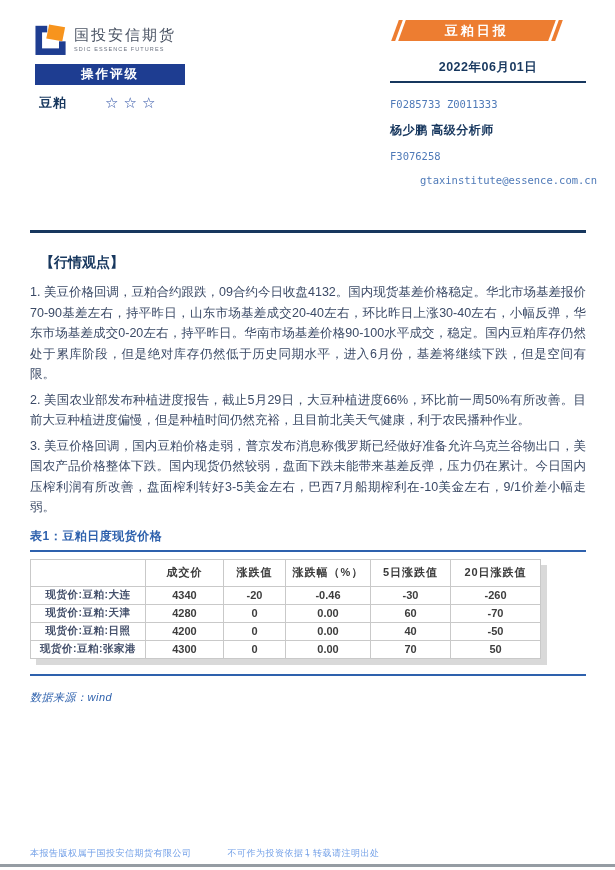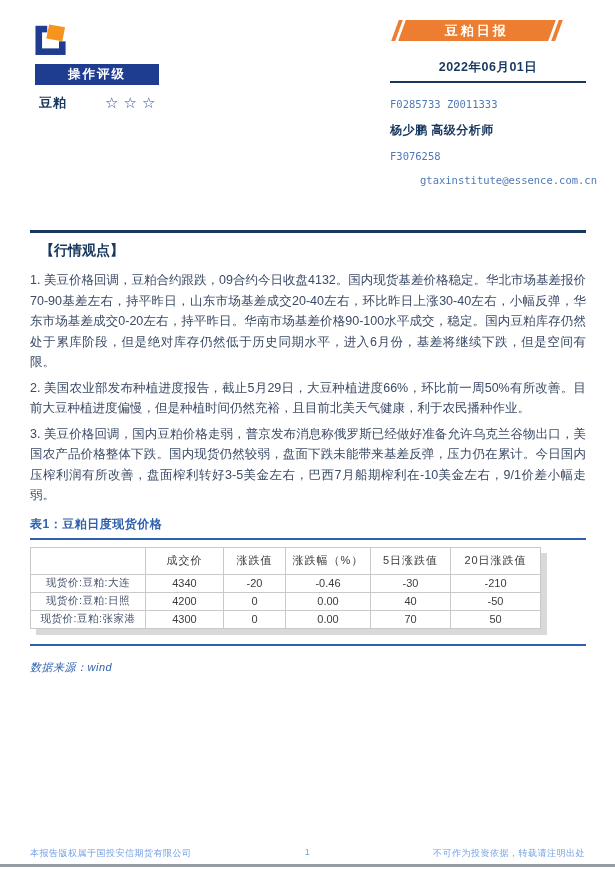--- a/index.html
+++ b/index.html
@@ -5,21 +5,21 @@
   * { margin:0; padding:0; box-sizing:border-box; }
   html,body { background:#ffffff; }
   body { font-family:"Liberation Sans","DejaVu Sans",sans-serif; }
   .page { position:relative; width:615px; height:870px; background:#fff; overflow:hidden; }
 
   
   .top-left { position:absolute; left:35px; top:22px; width:300px; }
   .logo { display:flex; align-items:flex-start; gap:7px; }
   .logo-text-cn { font-size:15px; color:#4c5565; letter-spacing:2px; font-weight:500; margin-top:4px; }
   .logo-text-en { font-size:5.5px; color:#6b7280; letter-spacing:1.1px; margin-top:1px; }
-  .rating-bar { margin-top:9px; width:124px; height:21px; background:var(--navy,#1E3D91); color:#fff;
+  .rating-bar { margin-top:9px; width:150px; height:21px; background:var(--navy,#1E3D91); color:#fff;
     font-size:12.5px; font-weight:bold; display:flex; align-items:center; justify-content:center; letter-spacing:2px; }
   .rating-row { margin-top:9px; display:flex; align-items:center; }
   .product { color:var(--heading_navy,#17375E); font-weight:bold; font-size:13px; letter-spacing:1px; margin-left:4px; }
   .stars { color:#2d50a5; font-size:15px; letter-spacing:5px; margin-left:38px; }
 
   
   .top-right { position:absolute; left:390px; top:20px; width:196px; }
   .banner { position:relative; height:21px; width:166px; margin-left:4px; }
   .banner-edge { position:absolute; top:0; bottom:0; width:4px; background:var(--orange_banner,#ED7D31); transform:skewX(-20deg); }
   .banner-edge.left { left:1px; }
@@ -32,55 +32,59 @@
   .analysts { margin-top:15px; }
   .analyst-name { color:var(--heading_navy,#17375E); font-weight:bold; font-size:12px; margin-bottom:11px; letter-spacing:0.5px; }
   .analyst-code { color:var(--steel_blue,#4F7AB8); font-family:"DejaVu Sans Mono",monospace; font-size:10.5px; margin-bottom:12px; }
   .phone { color:var(--steel_blue,#4F7AB8); font-family:"DejaVu Sans Mono",monospace; font-size:11px; margin:4px 0 12px 20px; }
   .email { color:var(--steel_blue,#4F7AB8); font-family:"DejaVu Sans Mono",monospace; font-size:10.5px; margin-left:30px; white-space:nowrap; }
 
   
   .main-divider { position:absolute; left:30px; width:556px; top:230px; height:2.5px; background:var(--heading_navy,#17375E); }
 
   
-  .main { position:absolute; left:30px; top:242px; width:556px; }
+  .main { position:absolute; left:30px; top:254px; width:556px; }
   .section-title { color:var(--heading_navy,#17375E); font-weight:bold; font-size:14px; margin-bottom:10px; margin-left:10px; }
   .body-p { color:var(--body_text,#3B4A66); font-size:12.5px; line-height:20.5px; text-align:justify; margin-bottom:5px; }
   .table-title { margin-top:10px; color:var(--link_blue,#2E61AD); font-weight:bold; font-size:12px; letter-spacing:0.5px; }
   .rule-blue { margin-top:5px; height:2px; background:var(--link_blue,#2E61AD); }
   .price-table { margin-top:7px; border-collapse:collapse; width:510px; background:#fff;
     box-shadow:6px 6px 0 0 var(--shadow,#D9D9D9); font-size:11px; color:#3d3d3d; table-layout:fixed; }
-  .price-table th, .price-table td { border:1px solid var(--table_border,#C9C9C9); text-align:center; font-weight:normal; }
+  .price-table th, .price-table td { border:1px solid var(--table_border,#C9C9C9); text-align:center; font-weight:bold; }
   .price-table th { height:27px; color:#3a3a3a; letter-spacing:1px; }
   .price-table td { height:18px; }
   .price-table td:first-child { font-size:10.5px; color:#44506b; letter-spacing:0.5px; }
   .price-table th:nth-child(1){ width:115px; } .price-table th:nth-child(2){ width:78px; }
   .price-table th:nth-child(3){ width:62px; }  .price-table th:nth-child(4){ width:85px; }
   .price-table th:nth-child(5){ width:80px; }  .price-table th:nth-child(6){ width:90px; }
   .rule-blue2 { margin-top:15px; height:2px; background:var(--link_blue,#2E61AD); }
   .source { margin-top:14px; color:var(--link_blue,#2E61AD); font-style:italic; font-size:11px; letter-spacing:0.5px; }
 
   
-  .footer { position:absolute; left:30px; right:30px; top:847px; display:flex; justify-content:space-between;
-    color:var(--footer_blue,#74A1E8); font-size:9px; letter-spacing:0.5px; }
+  .footer { position:absolute; left:30px; right:30px; top:847px; display:flex; 
+    color:var(--footer_blue,#74A1E8); font-size:9px; letter-spacing:0.5px;gap:36px; }
   .footer-center { position:absolute; left:50%; transform:translateX(-50%); }
   .bottom-edge { position:absolute; left:0; right:0; top:864px; height:3px; background:var(--bottom_bar,#959CA3); }
 </style>
 </head>
 <body>
 
 <div class="page">
 
   <div class="top-left">
     <div class="logo">
       <svg width="32" height="33" viewBox="0 0 34 34">
         <rect x="4" y="7" width="25" height="24" fill="none" stroke="#1E3D91" stroke-width="7"></rect>
         <rect x="13" y="0" width="21" height="20" fill="#ffffff"></rect>
         <polygon points="15,2 32,5 29,20 12,17" fill="#F7941D"></polygon>
       </svg>
+      <div>
+        <div class="logo-text-cn">国投安信期货</div>
+        <div class="logo-text-en">SDIC ESSENCE FUTURES</div>
+      </div>
     </div>
     <div class="rating-bar">操作评级</div>
     <div class="rating-row">
       <span class="product">豆粕</span>
       <span class="stars">☆☆☆</span>
     </div>
   </div>
 
   <div class="top-right">
     <div class="banner">
@@ -123,21 +127,29 @@
             <th>20日涨跌值</th>
           </tr>
         </thead>
       <tbody>
           <tr>
             <td>现货价:豆粕:大连</td>
             <td>4340</td>
             <td>-20</td>
             <td>-0.46</td>
             <td>-30</td>
-            <td>-210</td>
+            <td>-260</td>
+          </tr>
+          <tr>
+            <td>现货价:豆粕:天津</td>
+            <td>4280</td>
+            <td>0</td>
+            <td>0.00</td>
+            <td>60</td>
+            <td>-70</td>
           </tr>
           <tr>
             <td>现货价:豆粕:日照</td>
             <td>4200</td>
             <td>0</td>
             <td>0.00</td>
             <td>40</td>
             <td>-50</td>
           </tr>
           <tr>

